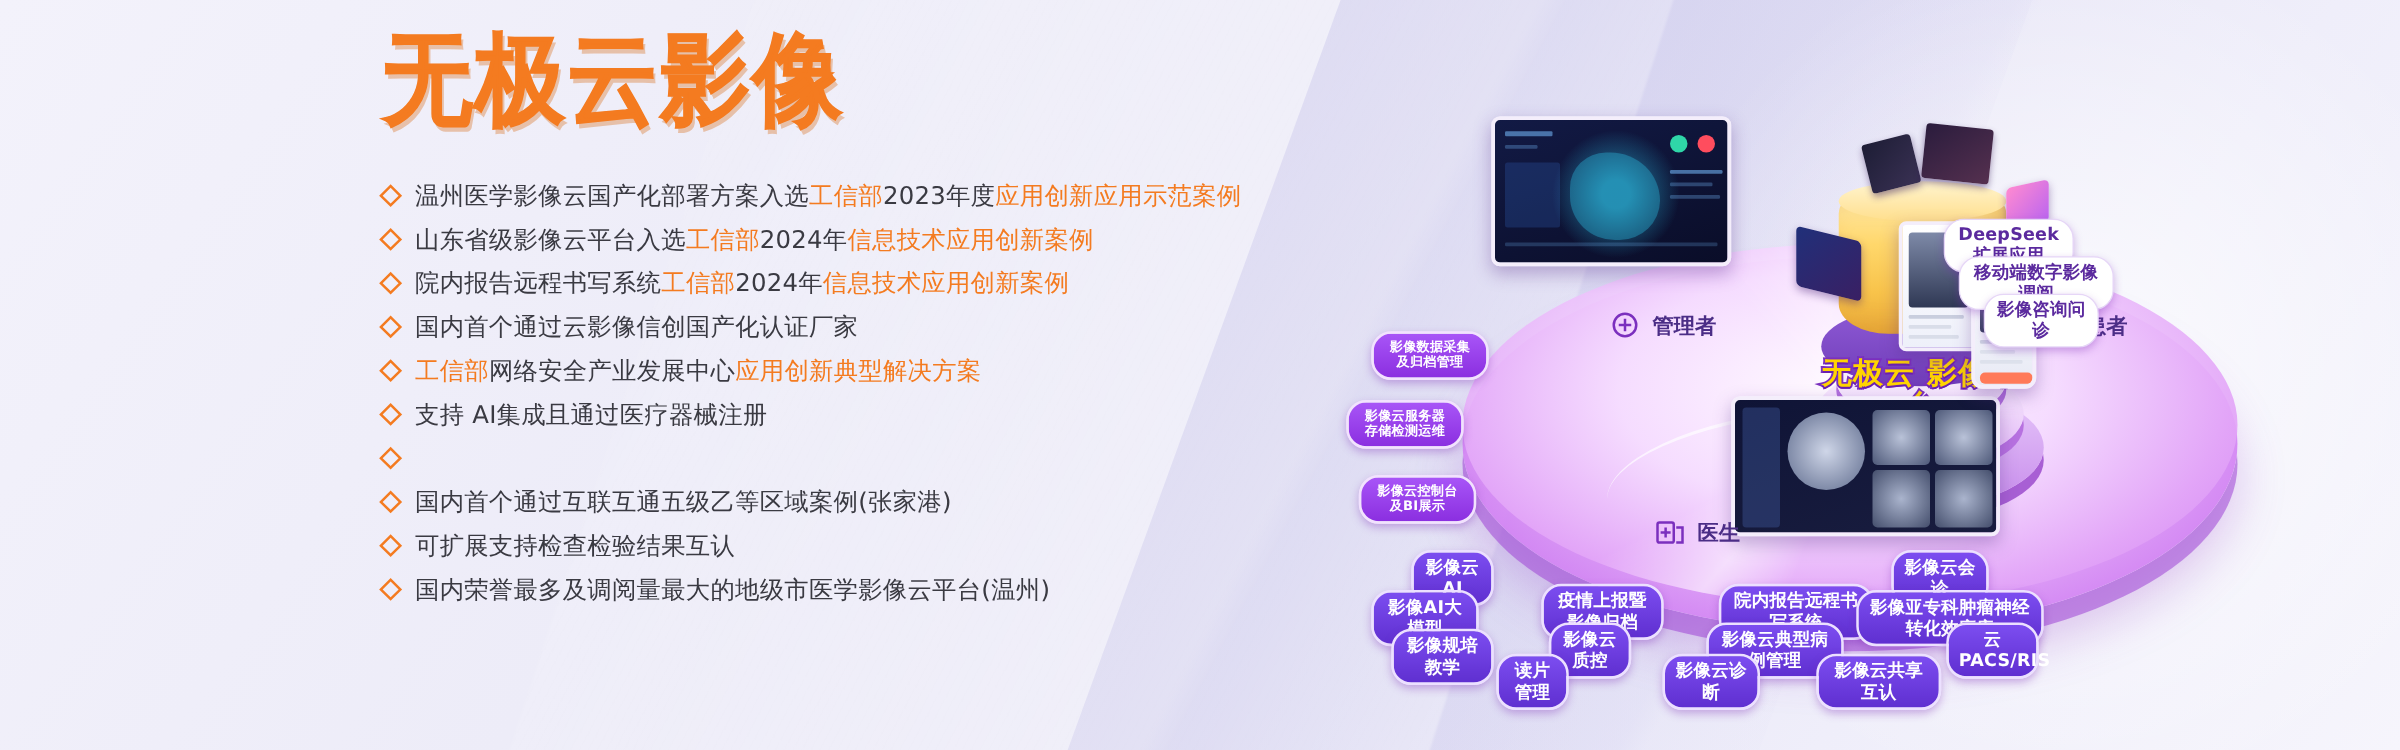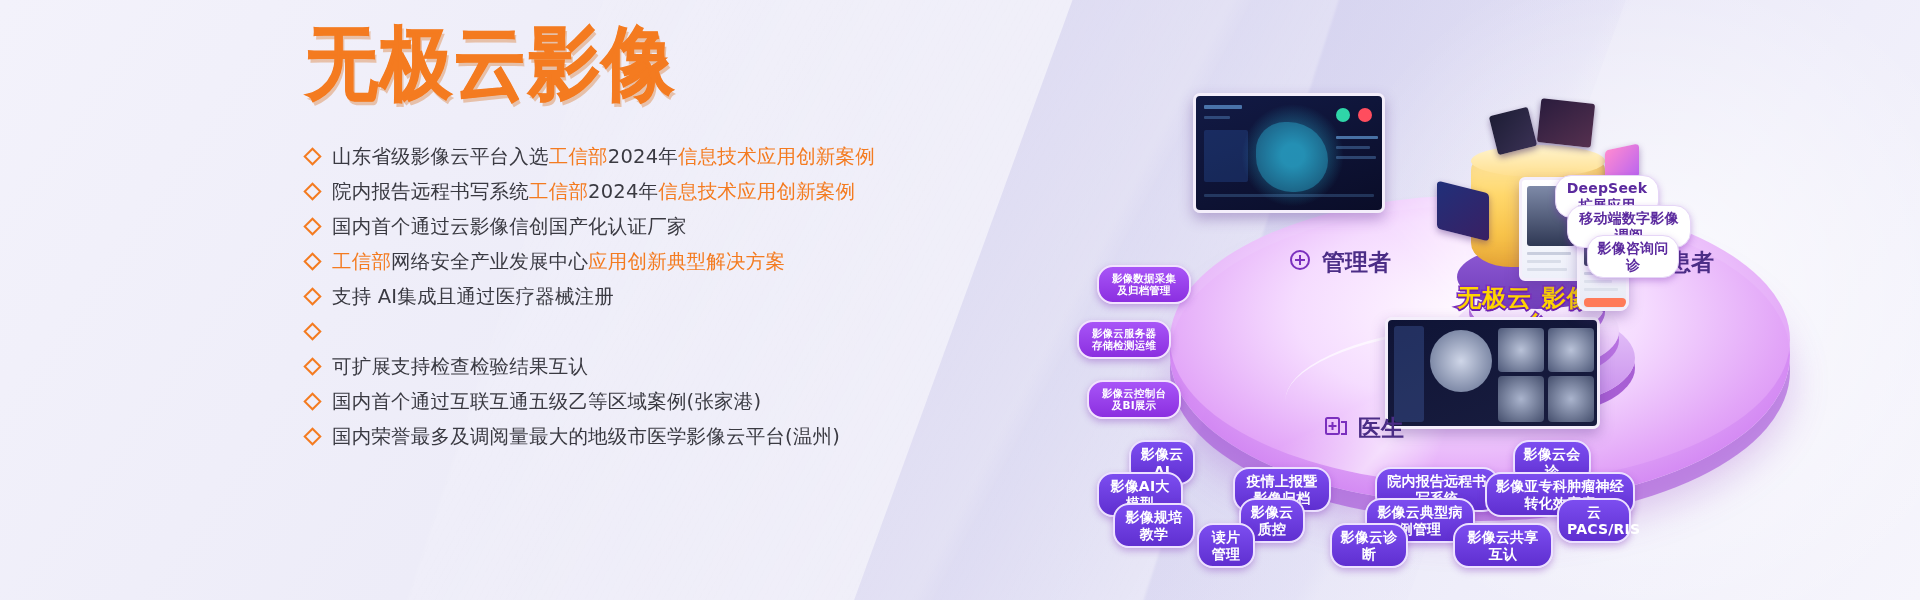--- a/index.html
+++ b/index.html
@@ -221,22 +221,22 @@
   .screen-phone { left: 442px; top: 108px; width: 52px; height: 108px;
     border-radius: 9px; background: linear-gradient(180deg,#fdfdff,#e8eaf5); }
   .screen-tab { left: 384px; top: 82px; width: 64px; height: 104px;
     border-radius: 6px; background: linear-gradient(180deg,#ffffff,#eef0fa); }
   .mini-line { position:absolute; background: rgba(120,190,255,.55); border-radius: 1px; }
   .mini-block { position:absolute; border-radius:2px; }
 
   
   .role {
     position: absolute;
-    display: flex; gap: 9px;
-    font-size: 23px; font-weight: 700; color: #4b2d86;
+    display: flex; align-items: center; gap: 9px;
+    font-size: 17px; font-weight: 700; color: #4b2d86;
     font-family: "DejaVu Sans", sans-serif;
     white-space: nowrap;
   }
   .role-ico {
     width: 26px; height: 26px;
     display:flex;align-items:center;justify-content:center;
     color: #7b2fbe;
   }
   .role-admin { left: 152px; top: 152px; }
   .role-doctor { left: 188px; top: 318px; }
@@ -268,20 +268,24 @@
 <div id="banner">
   <div class="bg-sheen-a"></div>
   <div class="bg-sheen-b"></div>
   <div class="bg-glow-r"></div>
 
   <div id="left-col">
     <div id="brand-title">无极云影像</div>
     <div id="bullet-list">
         <div class="bullet-row">
           <span class="diamond"></span>
+          <span class="bullet-text"><span>温州医学影像云国产化部署方案入选</span><span class="hl">工信部</span><span>2023年度</span><span class="hl">应用创新应用示范案例</span></span>
+        </div>
+        <div class="bullet-row">
+          <span class="diamond"></span>
           <span class="bullet-text"><span>山东省级影像云平台入选</span><span class="hl">工信部</span><span>2024年</span><span class="hl">信息技术应用创新案例</span></span>
         </div>
         <div class="bullet-row">
           <span class="diamond"></span>
           <span class="bullet-text"><span>院内报告远程书写系统</span><span class="hl">工信部</span><span>2024年</span><span class="hl">信息技术应用创新案例</span></span>
         </div>
         <div class="bullet-row">
           <span class="diamond"></span>
           <span class="bullet-text"><span>国内首个通过云影像信创国产化认证厂家</span></span>
         </div>
@@ -291,25 +295,25 @@
         </div>
         <div class="bullet-row">
           <span class="diamond"></span>
           <span class="bullet-text"><span>支持 AI集成且通过医疗器械注册</span></span>
         </div>
         <div class="bullet-row">
           <span class="diamond"></span>
         </div>
         <div class="bullet-row">
           <span class="diamond"></span>
+          <span class="bullet-text"><span>国内首个通过互联互通五级乙等区域案例(张家港)</span></span>
+        </div>
+        <div class="bullet-row">
+          <span class="diamond"></span>
           <span class="bullet-text"><span>可扩展支持检查检验结果互认</span></span>
-        </div>
-        <div class="bullet-row">
-          <span class="diamond"></span>
-          <span class="bullet-text"><span>国内首个通过互联互通五级乙等区域案例(张家港)</span></span>
         </div>
         <div class="bullet-row">
           <span class="diamond"></span>
           <span class="bullet-text"><span>国内荣誉最多及调阅量最大的地级市医学影像云平台(温州)</span></span>
         </div>
       </div>
   </div>
 
   <div id="illus">
 

